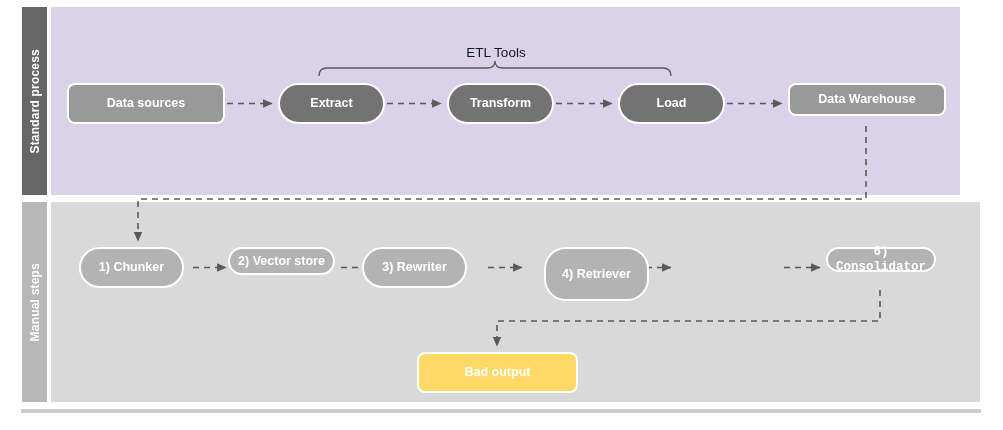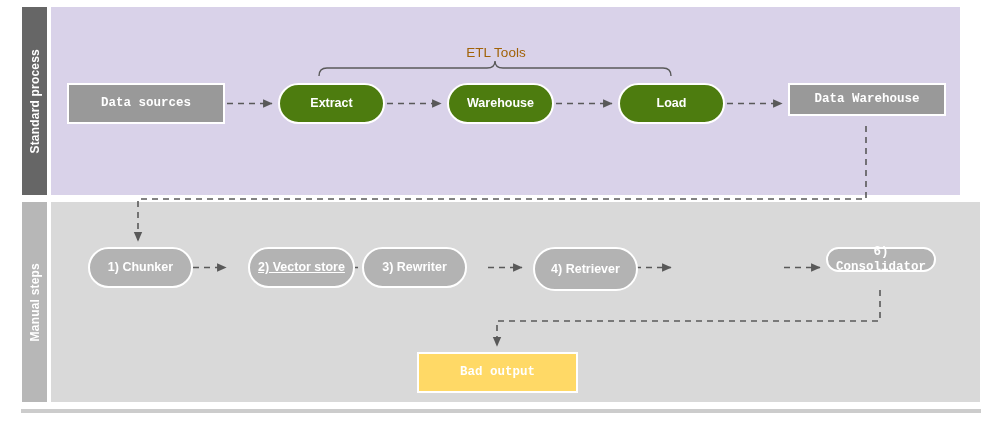--- a/index.html
+++ b/index.html
@@ -71,47 +71,47 @@
     display: flex;
     align-items: center;
     justify-content: center;
     text-align: center;
     color: #ffffff;
     font-weight: bold;
     font-size: 12.5px;
     line-height: 1.15;
     border: 2px solid #ffffff;
   }
-  .node.rect { border-radius: 0; font-family: Liberation Mono, monospace; }
+  .node.rect { border-radius: 8px; }
   .node.pill { border-radius: 22px; }
   .node.gray  { background: #999999; }
-  .node.pink  { background: #4d7c0f; }
+  .node.pink  { background: #737373; }
   .node.steel { background: #b3b3b3; }
   .node.yellow{ background: #ffd966; }
 
   #n-data-sources    { left: 67px;  top: 83px;  width: 158px; height: 41px; }
   #n-extract         { left: 278px; top: 83px;  width: 107px; height: 41px; }
   #n-transform       { left: 447px; top: 83px;  width: 107px; height: 41px; }
   #n-load            { left: 618px; top: 83px;  width: 107px; height: 41px; align-items: center; }
   #n-data-warehouse  { left: 788px; top: 83px;  width: 158px; height: 33px; }
 
-  #n-chunker         { left: 88px;  top: 247px; width: 105px; height: 41px; }
-  #n-vector-store    { left: 248px; top: 247px; width: 107px; height: 41px; text-decoration: underline; }
+  #n-chunker         { left: 79px;  top: 247px; width: 105px; height: 41px; }
+  #n-vector-store    { left: 228px; top: 247px; width: 107px; height: 28px; }
   #n-rewriter        { left: 362px; top: 247px; width: 105px; height: 41px; }
-  #n-retriever       { left: 533px; top: 247px; width: 105px; height: 44px; }
+  #n-retriever       { left: 544px; top: 247px; width: 105px; height: 54px; }
   #n-reranker        { left: 677px; top: 247px; width: 105px; height: 41px; }
   #n-consolidator    { left: 826px; top: 247px; width: 110px; height: 25px; font-family: Liberation Mono, monospace; }
   #n-bad-output      { left: 417px; top: 352px; width: 161px; height: 41px; }
 
   
   #etl-label {
     position: absolute;
     left: 396px; top: 45px; width: 200px;
     text-align: center;
-    color: #a16207;
+    color: #0f172a;
     font-size: 13.5px;
     font-weight: normal;
   }
   #svg-layer {
     position: absolute;
     left: 0; top: 0; width: 1003px; height: 430px;
     pointer-events: none;
   }
 </style>
 </head>
@@ -156,21 +156,21 @@
 
   <div id="etl-label">ETL Tools</div>
 
   <div class="node rect gray" id="n-data-sources">
     <span>Data sources</span>
   </div>
   <div class="node pill pink" id="n-extract">
     <span>Extract</span>
   </div>
   <div class="node pill pink" id="n-transform">
-    <span>Warehouse</span>
+    <span>Transform</span>
   </div>
   <div class="node pill pink" id="n-load">
     <span>Load</span>
   </div>
   <div class="node rect gray" id="n-data-warehouse">
     <span>Data Warehouse</span>
   </div>
 
   <div class="node pill steel" id="n-chunker">
     <span>1) Chunker</span>

